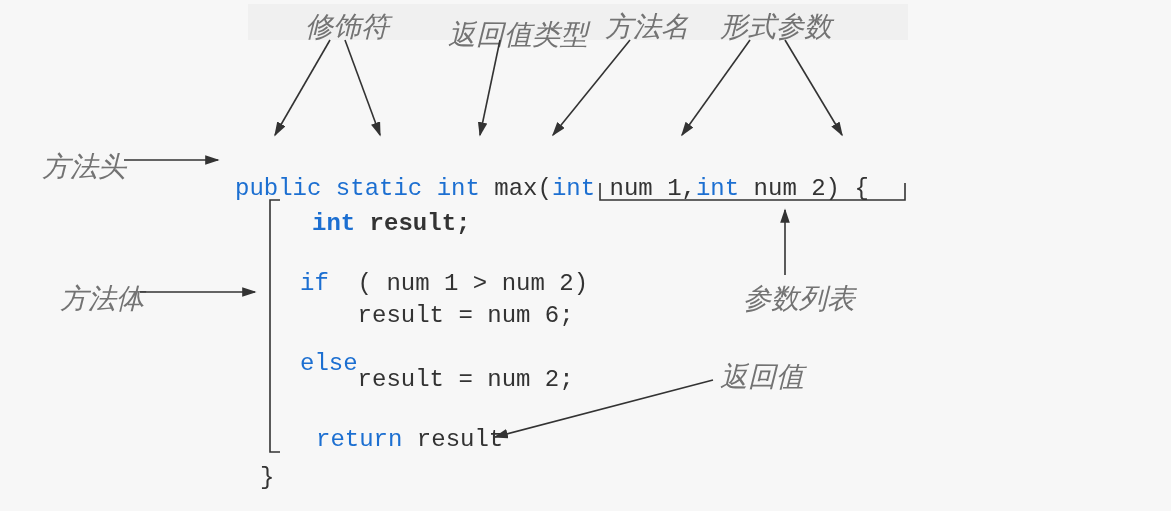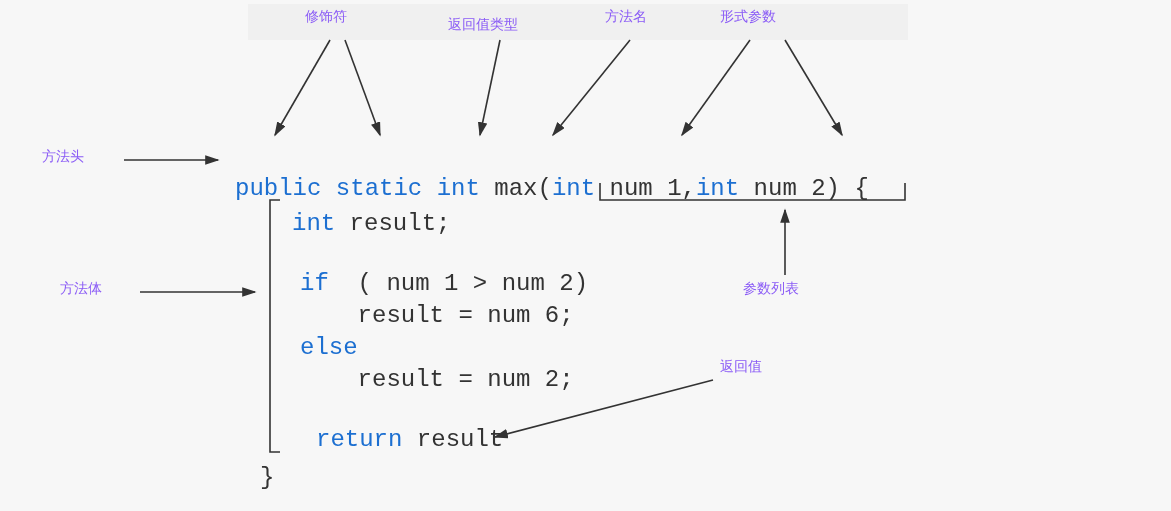--- a/index.html
+++ b/index.html
@@ -7,23 +7,24 @@
     padding: 0;
     background: #f7f7f7;
     font-family: "Microsoft YaHei", "SimSun", Arial, sans-serif;
     width: 1171px;
     height: 511px;
     position: relative;
     overflow: hidden;
   }
   .label {
     position: absolute;
-    font-size: 14px;
-    color: #8b5cf6;
+    font-size: 28px;
+    color: #737373;
     white-space: nowrap;
+    font-style: italic;
   }
   .code {
     position: absolute;
     font-family: "Courier New", Consolas, monospace;
     font-size: 24px;
     color: #333;
     white-space: pre;
   }
   .kw { color: #1c6fd1; }
   svg.overlay {
@@ -56,25 +57,25 @@
 <div class="label" style="left:42px; top:148px;">方法头</div>
 <div class="label" style="left:60px; top:280px;text-align:center;">方法体</div>
 
 <div class="label" style="left:743px; top:280px;text-align:center;">参数列表</div>
 <div class="label" style="left:720px; top:358px;text-align:center;">返回值</div>
 
 <div class="code" style="left:235px; top:148px;">
 <span class="kw">public</span> <span class="kw">static</span> <span class="kw">int</span> <span>max</span><span>(</span><span class="kw">int</span> <span>num 1</span><span>,</span><span class="kw">int</span> <span>num 2</span><span>) {</span>
 </div>
 
-<div class="code" style="left:292px; top:210px;"><span class="kw">int</span><span> result;</span></div>
+<div class="code" style="left:312px; top:210px;font-weight:bold;"><span class="kw">int</span><span> result;</span></div>
 
 <div class="code" style="left:300px; top:270px;"><span class="kw">if</span><span>  ( num 1 &gt; num 2)</span></div>
 <div class="code" style="left:300px; top:302px;">    result = num 6;</div>
-<div class="code" style="left:300px; top:334px;text-align:right;"><span class="kw">else</span></div>
+<div class="code" style="left:300px; top:350px;text-align:right;"><span class="kw">else</span></div>
 <div class="code" style="left:300px; top:366px;">    result = num 2;</div>
 
 <div class="code" style="left:316px; top:426px;text-align:center;"><span class="kw">return</span><span> result</span></div>
 
 <div class="code" style="left:260px; top:464px;">}</div>
 
 <svg class="overlay" viewBox="0 0 1171 511">
   <defs>
     <marker id="arrow" markerWidth="10" markerHeight="10" refX="8" refY="3" orient="auto" markerUnits="strokeWidth">
       <path d="M0,0 L0,6 L9,3 z" fill="#333"></path>

